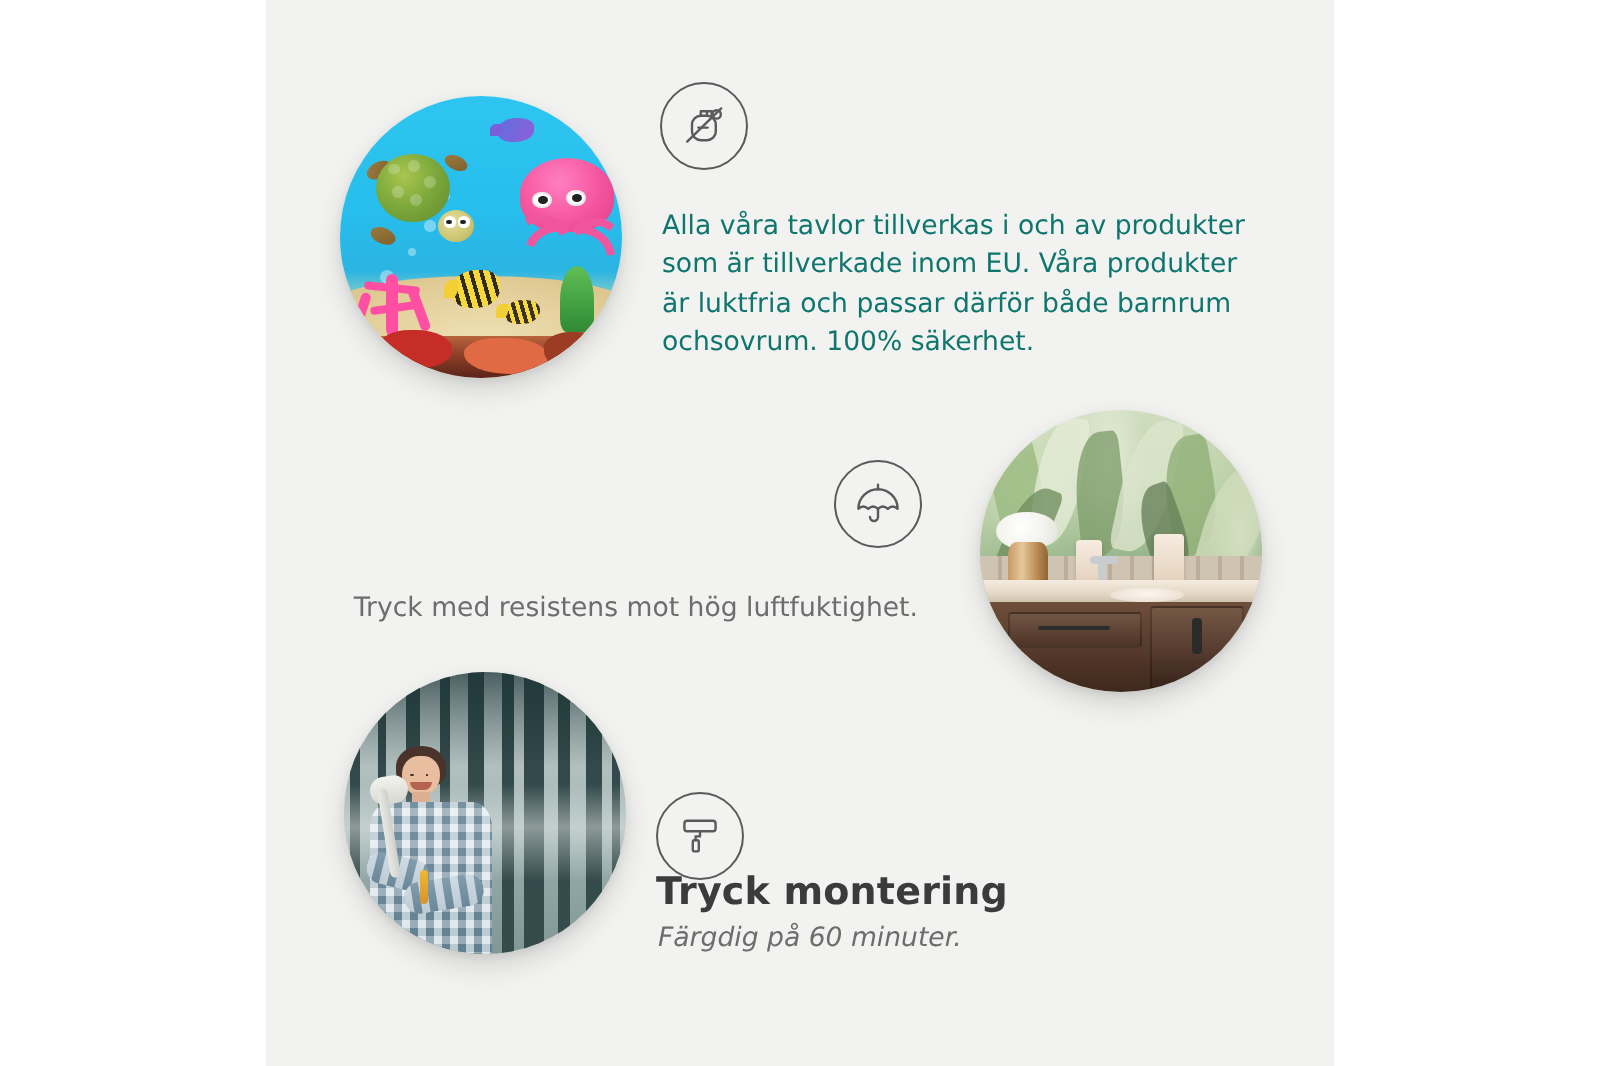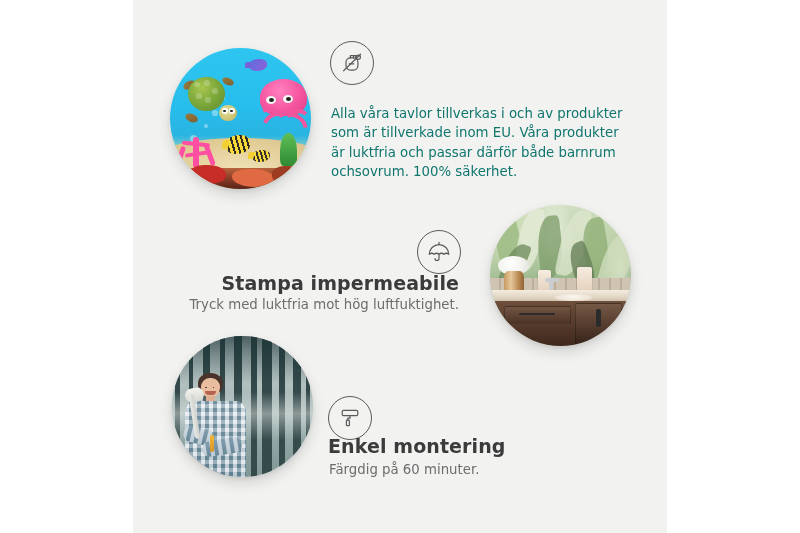--- a/index.html
+++ b/index.html
@@ -270,23 +270,22 @@
       </div>
 
       <div class="icon-circle" style="left:284px;top:34px;width:44px;height:44px;">
         <svg width="28" height="28" viewBox="0 0 28 28" fill="none" stroke="#5a5a5a" stroke-width="1.2" stroke-linecap="round" stroke-linejoin="round">
           <path d="M4.2 16.4c0-5.4 4.4-9.8 9.8-9.8s9.8 4.4 9.8 9.8c-1.6-1.5-3.3-1.5-4.9 0-1.6-1.5-3.3-1.5-4.9 0-1.6-1.5-3.3-1.5-4.9 0-1.6-1.5-3.3-1.5-4.9 0z"></path>
           <path d="M14 6.6V4.4"></path>
           <path d="M14 16.4v4.1c0 1.1-.9 2-2 2s-2-.9-2-2"></path>
         </svg>
       </div>
 
-      <div class="f-title align-right" style="left:0;top:76px;width:326px;">Stampa impermeabile</div>
-
-      <div class="f-sub align-right" style="left:0;top:101px;width:326px;">Tryck med luktfria mot hög luftfuktighet.</div>
+
+      <div class="f-sub align-right" style="left:0;top:101px;width:326px;">Tryck med resistens mot hög luftfuktighet.</div>
     </div>
 
     <div class="feature" style="left:0;top:336px;width:534px;height:197px;">
 
       <div class="photo-circle" style="left:39px;top:0px;width:141px;height:141px;">
         <div class="photo-inner">
           <div class="forest">
             <div class="canopy"></div>
             <div class="tree" style="left:2%;width:4%;"></div>
             <div class="tree" style="left:12%;width:3%;"></div>
@@ -319,19 +318,19 @@
       </div>
 
       <div class="icon-circle" style="left:195px;top:60px;width:44px;height:44px;">
         <svg width="28" height="28" viewBox="0 0 28 28" fill="none" stroke="#5a5a5a" stroke-width="1.2" stroke-linecap="round" stroke-linejoin="round">
           <rect x="6.2" y="6.4" width="15.6" height="5.2" rx="1.4"></rect>
           <path d="M14 11.6v2.6h-2.2v1.9"></path>
           <rect x="10.4" y="16.1" width="3" height="5.6" rx="0.8"></rect>
         </svg>
       </div>
 
-      <div class="f-title align-left" style="left:195px;top:99px;">Enkel montering</div>
-
-      <div class="f-sub align-left" style="left:196px;top:126px;">Färgdig på 60 minuter.</div>
+      <div class="f-title align-left" style="left:195px;top:99px;">Tryck montering</div>
+
+      <div class="f-sub align-left" style="left:196px;top:126px;font-style:italic;">Färgdig på 60 minuter.</div>
     </div>
 
   </div>
 </div>
 
 </body></html>

